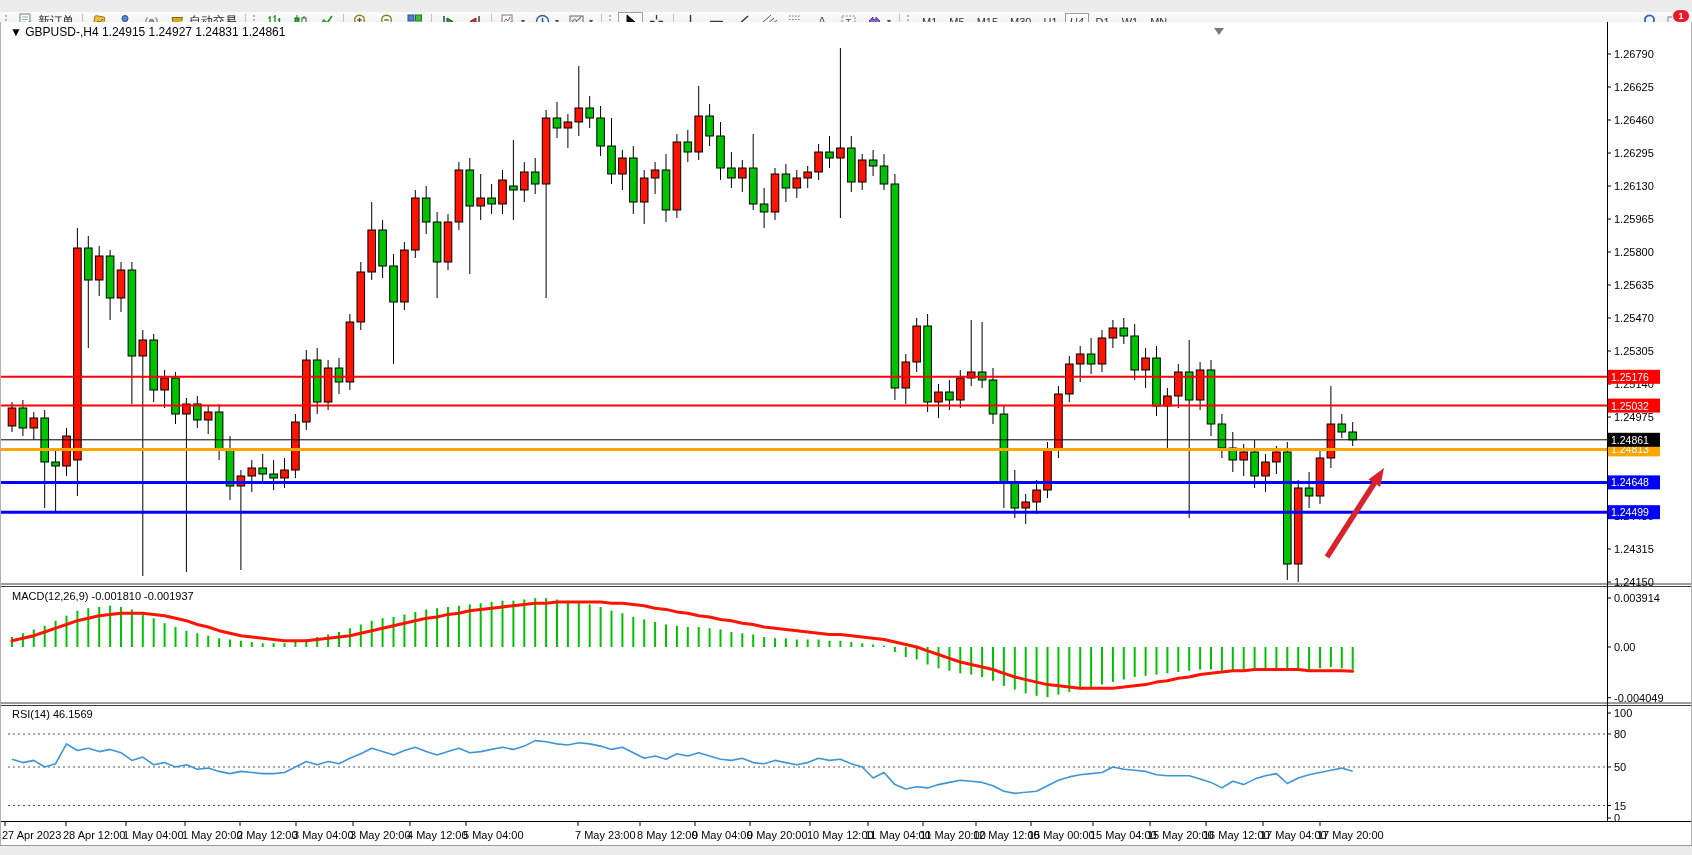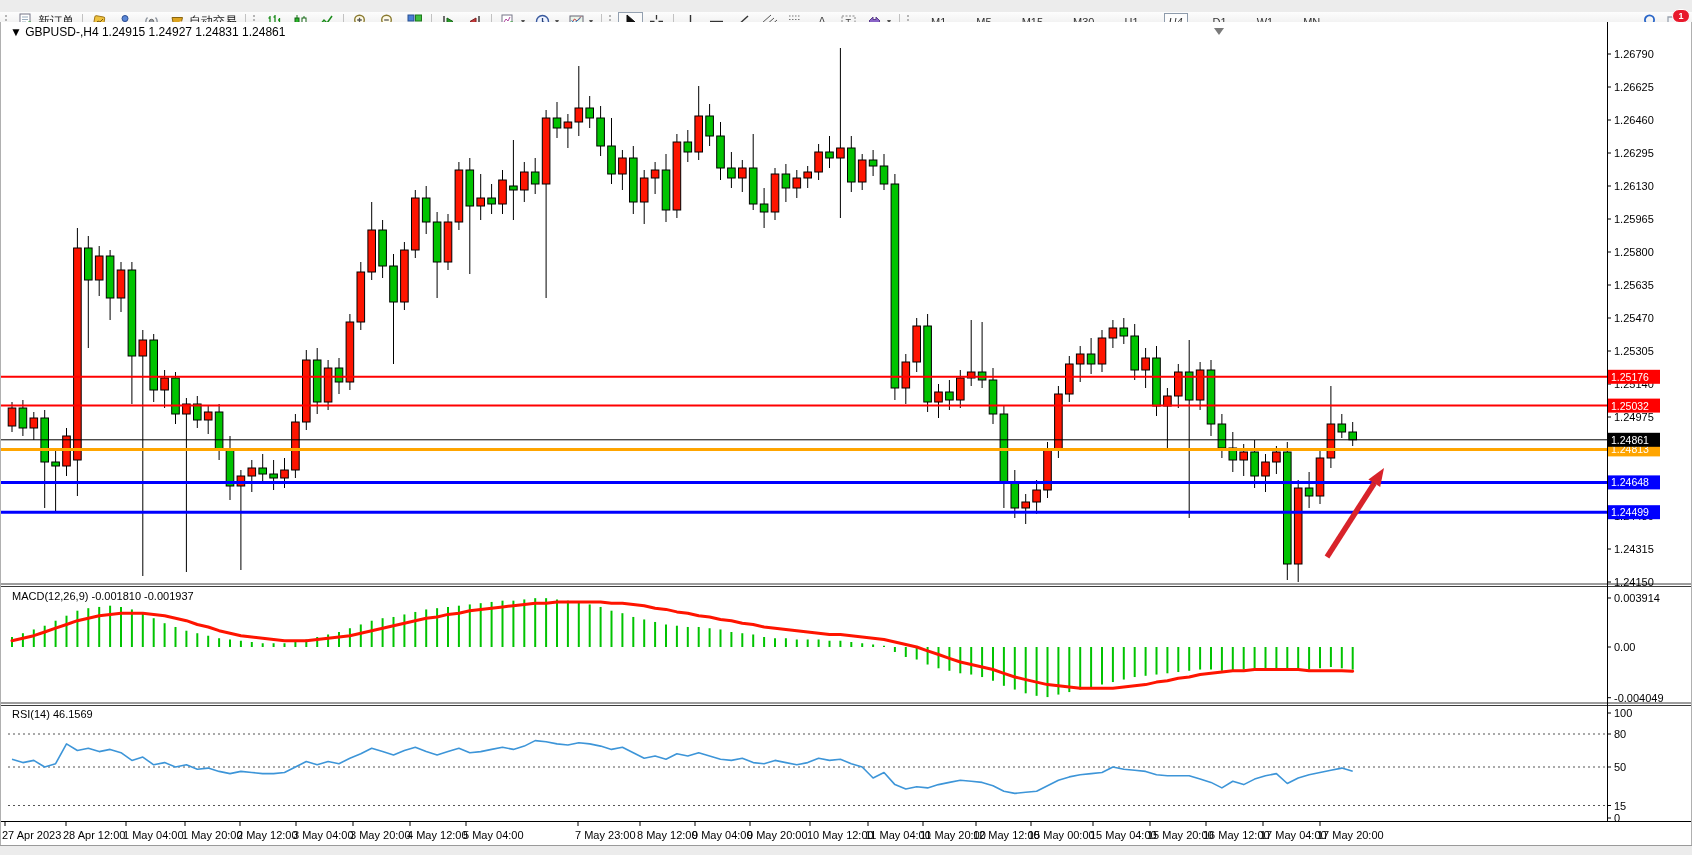--- a/index.html
+++ b/index.html
@@ -4,21 +4,21 @@
 <style>
   html,body{margin:0;padding:0;}
   body{width:1692px;height:855px;overflow:hidden;position:relative;background:#ececec;font-family:"Liberation Sans",sans-serif;}
   .toolbar{position:absolute;top:12px;left:0;width:1692px;height:20px;box-sizing:border-box;display:flex;align-items:center;background:linear-gradient(#fdfdfd,#e9e9e9);border-bottom:1px solid #c6c6c6;padding:0 2px;gap:1px;}
   .tbtn{height:20px;border:1px solid transparent;background:transparent;display:inline-flex;align-items:center;gap:3px;padding:0 3px;font:12px "Liberation Sans",sans-serif;color:#222;cursor:default;}
   .tbtn.active{background:#fbfbfb;border:1px solid #93a0b0;}
   .sep{width:1px;height:16px;background:#c2c2c2;margin:0 3px;flex:none;}
   .grip{width:3px;height:14px;border-left:2px dotted #b5b5b5;margin:0 3px;flex:none;}
   .ic{display:block;flex:none;}
   .caret{font-size:8px;color:#555;margin-left:1px;}
-  .tf{height:18px;min-width:24px;border:1px solid transparent;background:transparent;font:11px "Liberation Sans",sans-serif;color:#333;padding:0 4px;margin:0 10px;}
+  .tf{height:18px;min-width:24px;border:1px solid transparent;background:transparent;font:11px "Liberation Sans",sans-serif;color:#333;padding:0 4px;margin:0 1px;}
   .tf.active{background:#fdfdfd;border:1px solid #8e9bab;font-style:italic;}
   .spacer{flex:1;}
   .chatwrap{position:relative;margin-right:6px;}
   .badge{position:absolute;top:-4px;right:-6px;background:#e8192c;color:#fff;border-radius:8px;min-width:12px;height:12px;font:bold 9px "Liberation Sans",sans-serif;display:flex;align-items:center;justify-content:center;padding:0 2px;border:1px solid #fff;}
   #chart-svg{position:absolute;top:22px;left:0;}
   text{font-family:"Liberation Sans",sans-serif;}
 </style>
 </head>
 <body>
 

